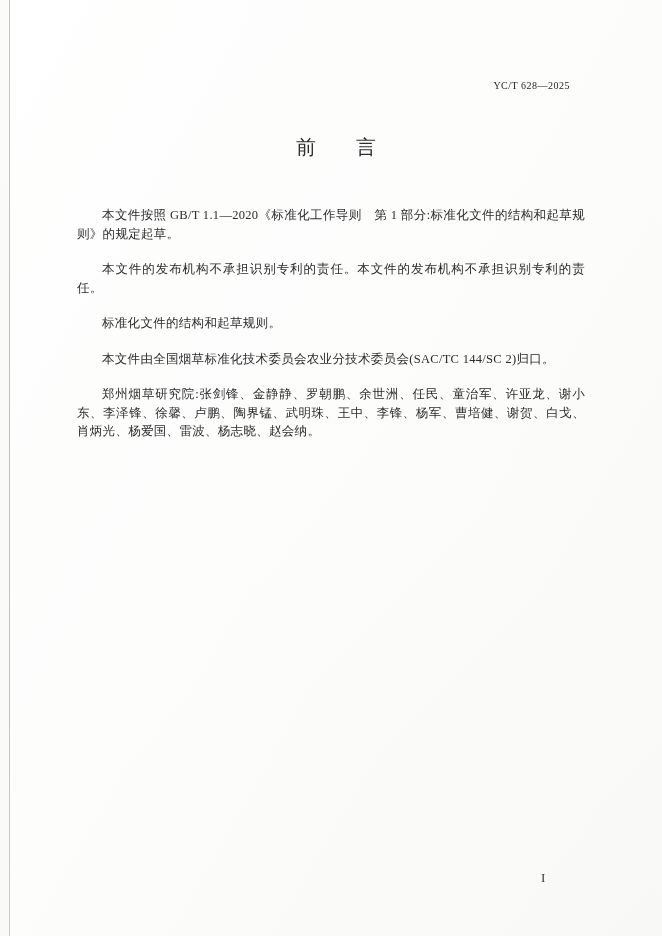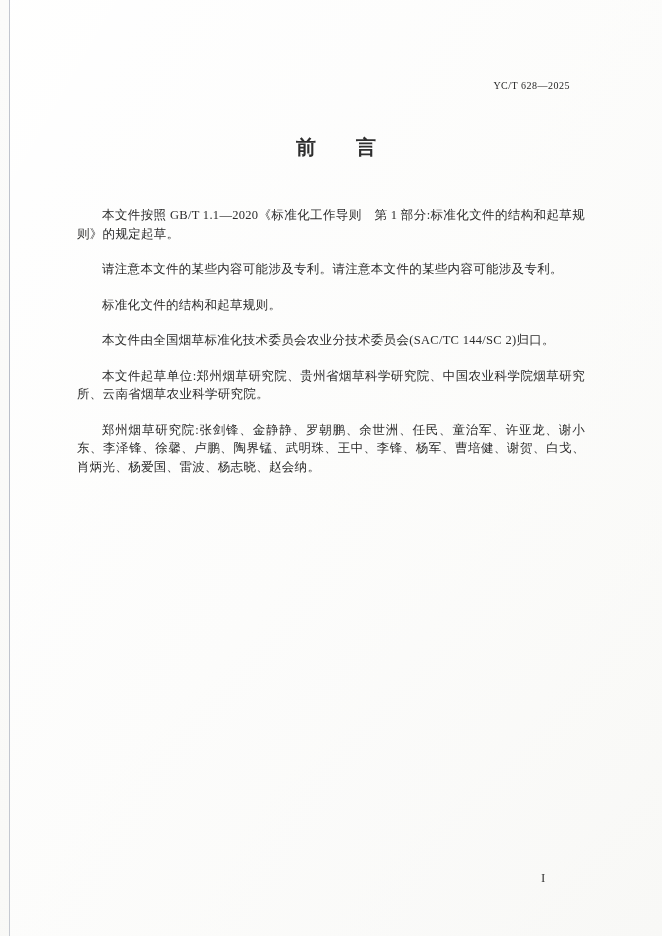--- a/index.html
+++ b/index.html
@@ -41,21 +41,21 @@
     color: #1f1f1f;
     font-family: "Liberation Serif", "DejaVu Serif", serif;
   }
   .foreword-title {
     position: absolute;
     top: 134px;
     left: 0;
     width: 652px;
     text-align: center;
     font-size: 20px;
-    font-weight: bold;
+    font-weight: normal;
     color: #2e2e2e;
     font-family: "Liberation Sans", "DejaVu Sans", sans-serif;
   }
   .content {
     position: absolute;
     left: 50px;
     top: 189px;
     width: 542px;
   }
   .content p {
@@ -80,23 +80,22 @@
 </head>
 <body>
 
 <div class="page">
   <div class="standard-code">YC/T 628—2025</div>
 
   <div class="foreword-title">前　　言</div>
 
   <div class="content">
     <p>本文件按照 GB/T 1.1—2020《标准化工作导则　第 1 部分:标准化文件的结构和起草规则》的规定起草。</p>
-    <p>请注意本文件的某些内容可能涉及专利。请注意本文件的某些内容可能涉及专利。</p>
+    <p>本文件的发布机构不承担识别专利的责任。本文件的发布机构不承担识别专利的责任。</p>
     <p>标准化文件的结构和起草规则。</p>
     <p>本文件由全国烟草标准化技术委员会农业分技术委员会(SAC/TC 144/SC 2)归口。</p>
-    <p>本文件起草单位:郑州烟草研究院、贵州省烟草科学研究院、中国农业科学院烟草研究所、云南省烟草农业科学研究院。</p>
     <p>郑州烟草研究院:张剑锋、金静静、罗朝鹏、余世洲、任民、童治军、许亚龙、谢小东、李泽锋、徐馨、卢鹏、陶界锰、武明珠、王中、李锋、杨军、曹培健、谢贺、白戈、肖炳光、杨爱国、雷波、杨志晓、赵会纳。</p>
   </div>
 
   <div class="page-number">I</div>
 </div>
 
 <div class="page-edge-line"></div>
 
 </body></html>

